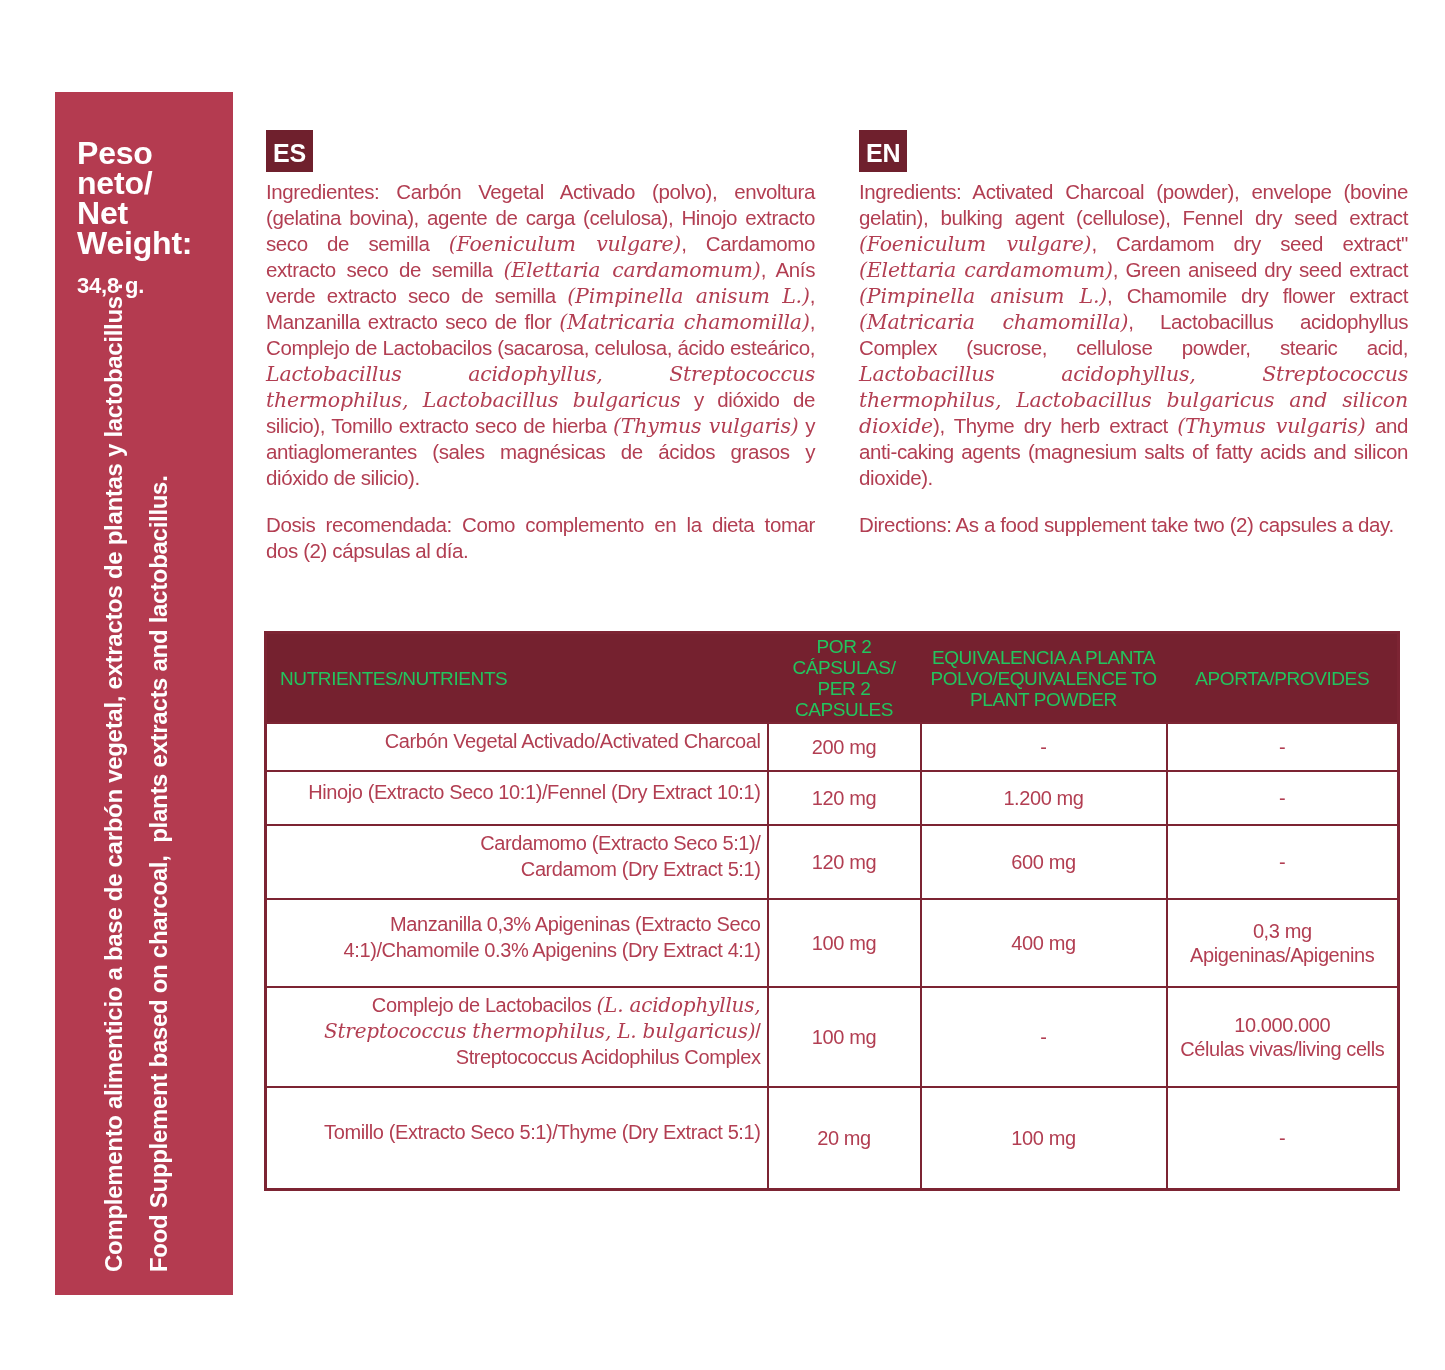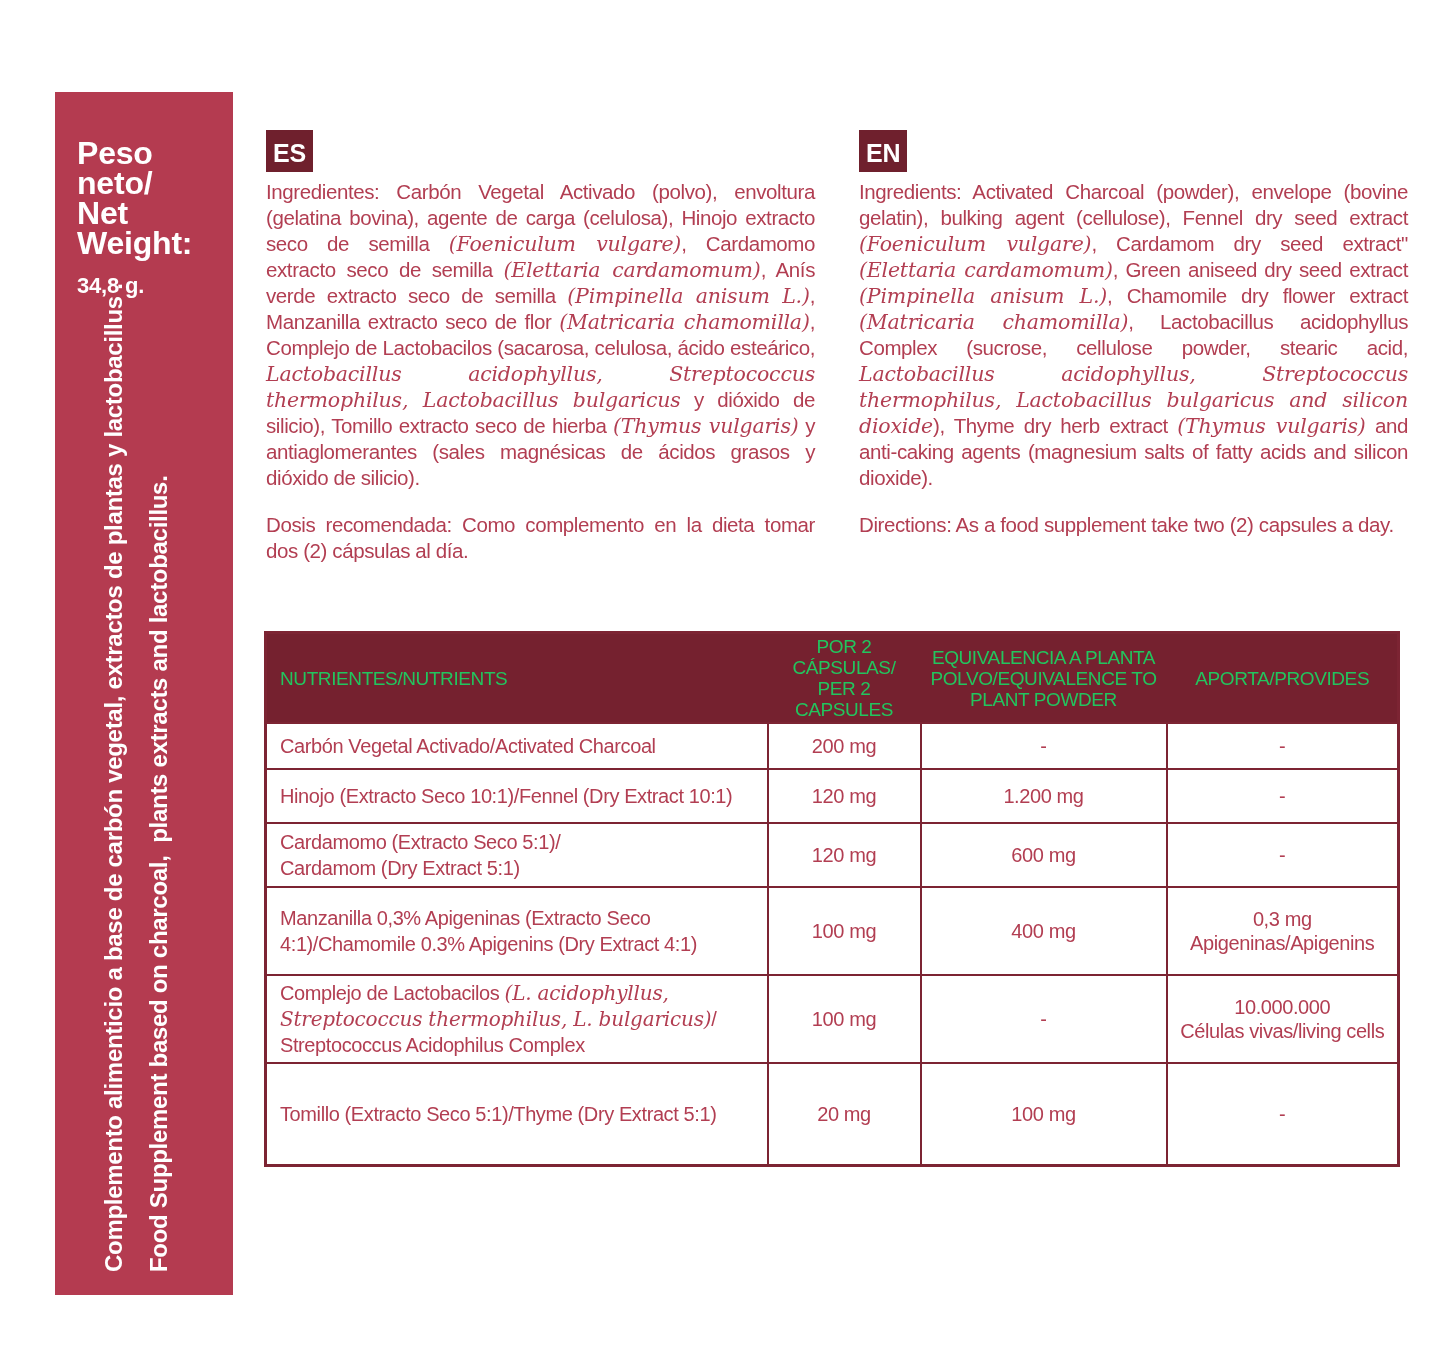--- a/index.html
+++ b/index.html
@@ -44,21 +44,21 @@
     color:#b23e52;font-size:20px;letter-spacing:-0.4px;
     border:3px solid #7c2433;
   }
   .ntable th,.ntable td{border:2.5px solid #7c2433;vertical-align:middle;}
   .ntable thead th{
     background:#75212f;color:#22c55e;font-weight:normal;
     font-size:19px;line-height:21px;text-align:center;letter-spacing:-0.4px;
     height:86px;border-color:#75212f;border-bottom-color:#7c2433;
   }
   .ntable thead th.h-name{text-align:left;padding-left:13px;}
-  .cell-name{text-align:left;padding:4px 6px 4px 13px;line-height:26px;}
+  .cell-name{text-align:right;padding:4px 6px 16px 13px;line-height:26px;}
   .cell-val{text-align:center;padding:2px 4px;line-height:24px;}
   .ntable tbody tr:nth-child(1){height:46px;}
   .ntable tbody tr:nth-child(2){height:54px;}
   .ntable tbody tr:nth-child(3){height:64px;}
   .ntable tbody tr:nth-child(4){height:88px;}
   .ntable tbody tr:nth-child(5){height:76px;}
   .ntable tbody tr:nth-child(6){height:102px;}
   .ntable tbody tr:nth-child(7){height:50px;}
 </style>
 </head>

